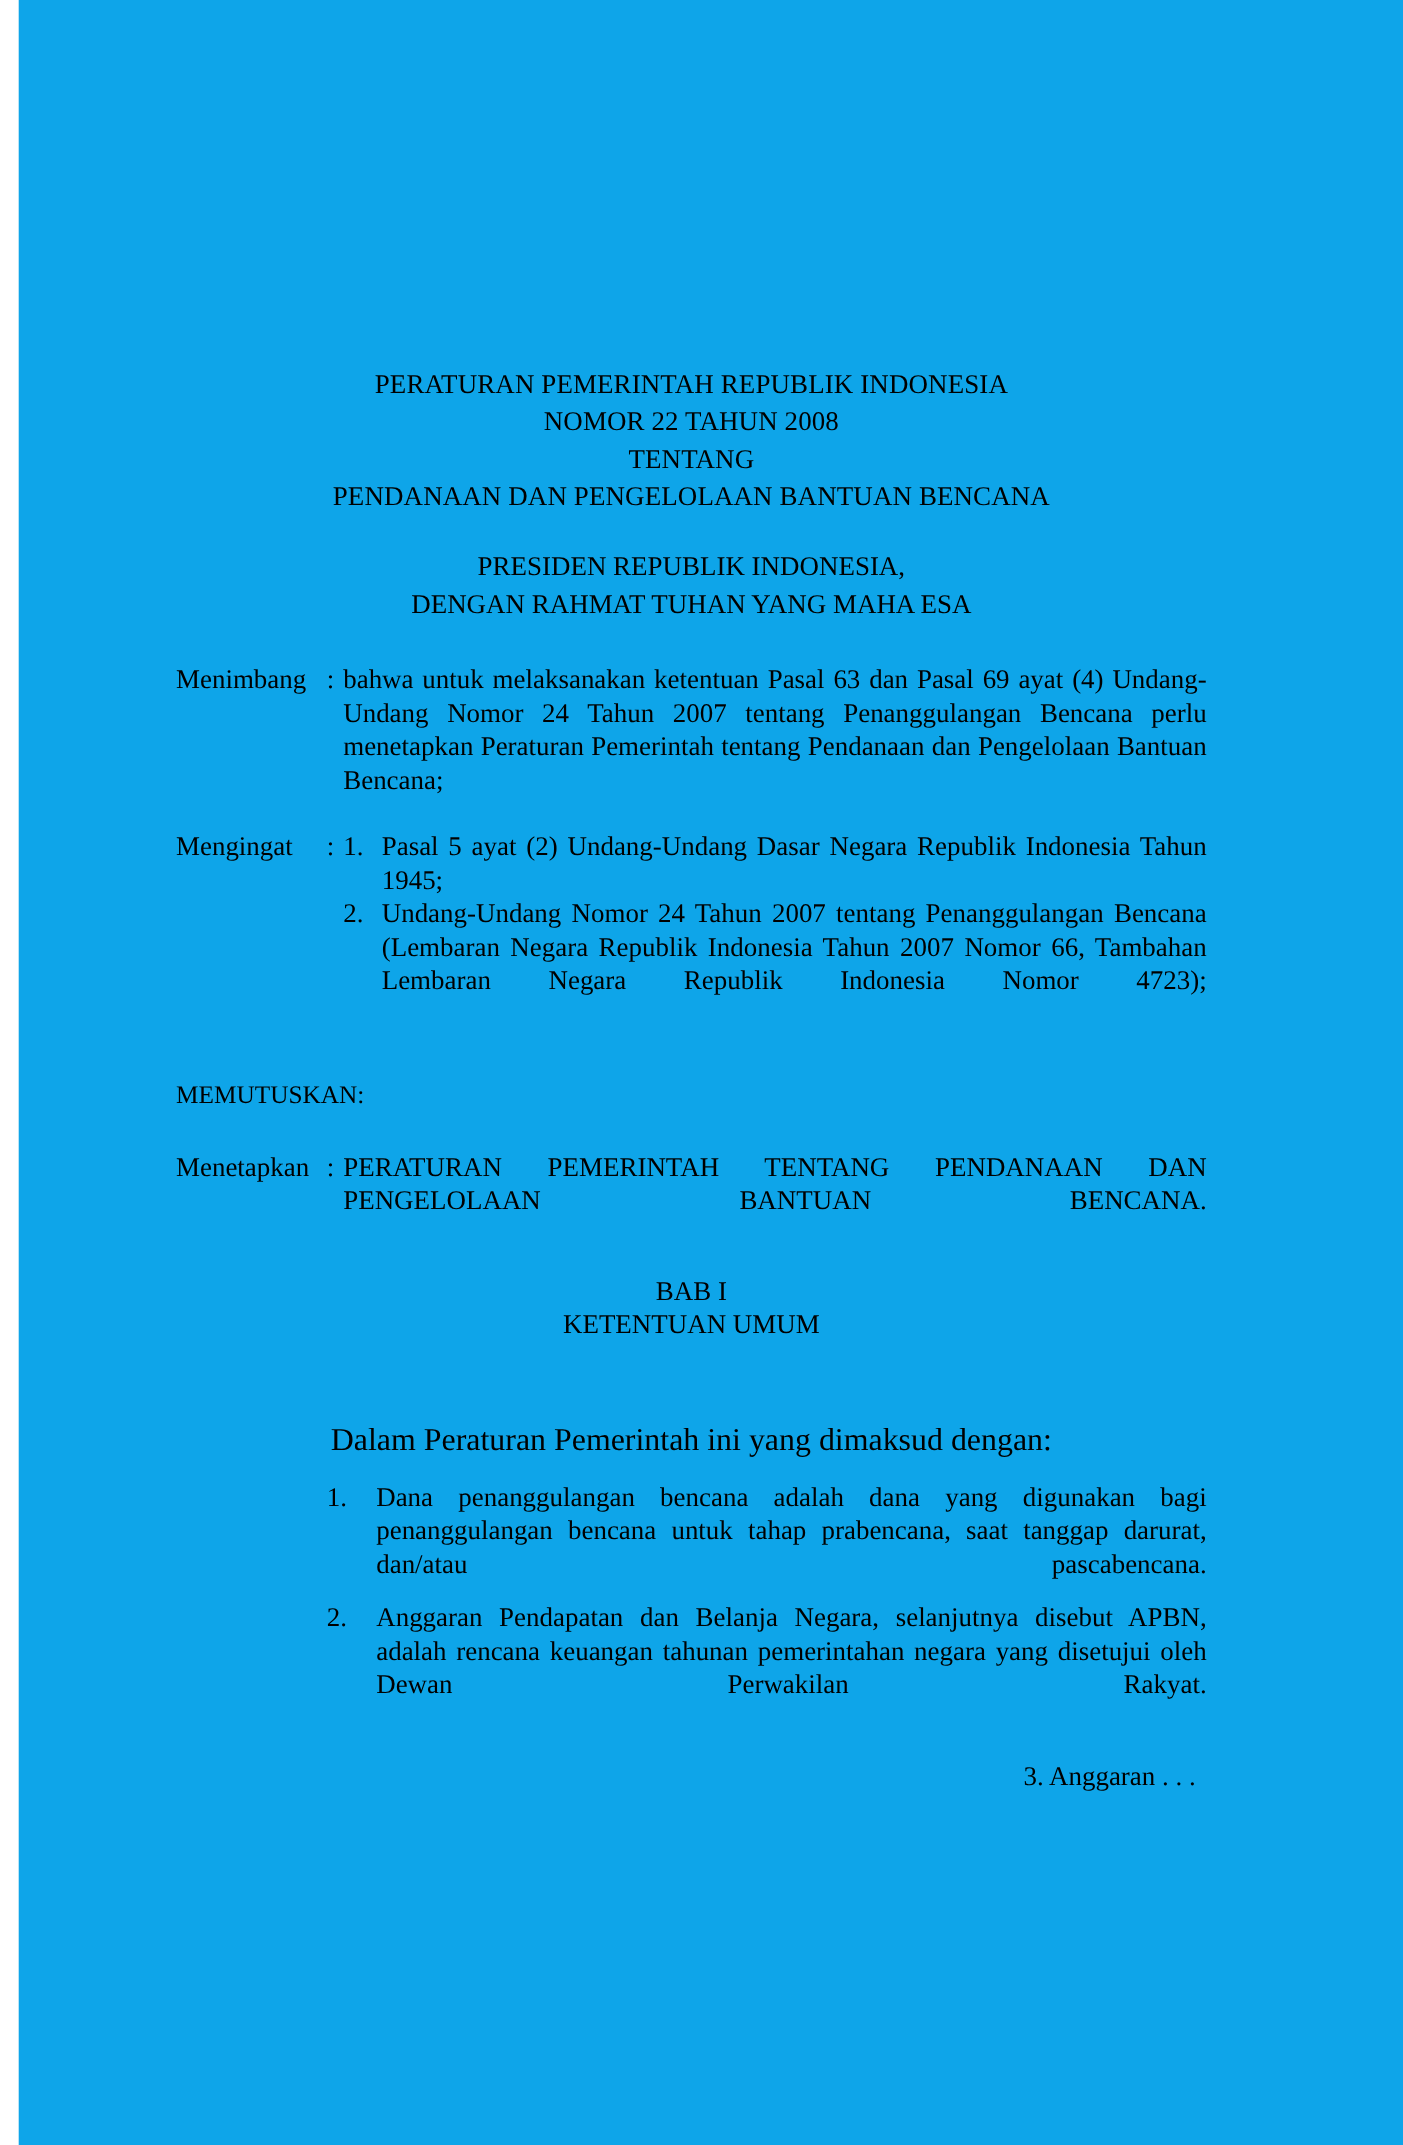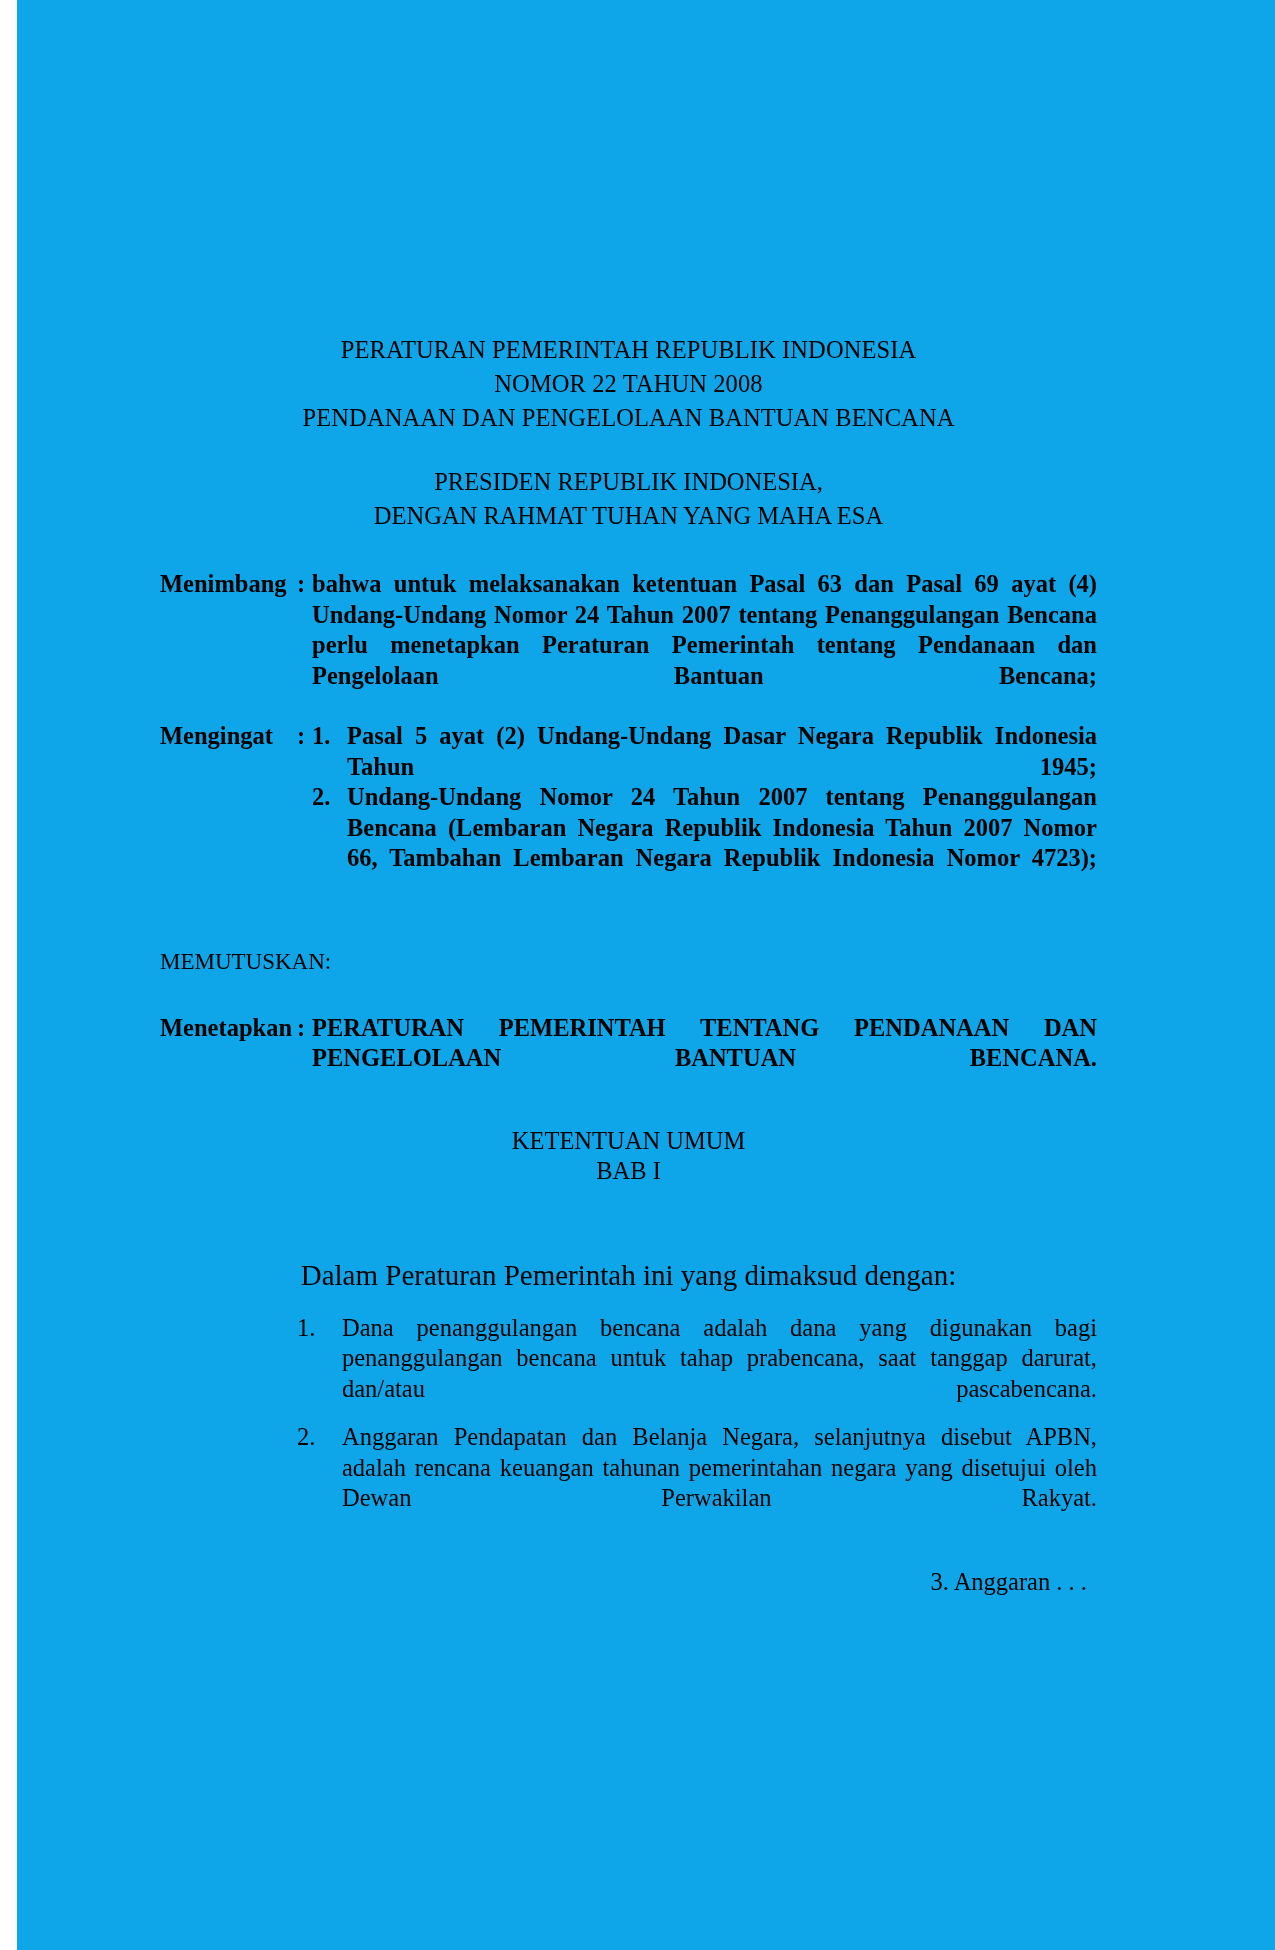--- a/index.html
+++ b/index.html
@@ -41,21 +41,20 @@
     text-align: center;
     white-space: nowrap;
   }
 
   
   .row {
     display: flex;
     align-items: flex-start;
     font-size: 24.5px;
     line-height: 30.5px;
-    font-weight: bold;
   }
   .row-label {
     flex: 0 0 auto;
     width: 137px;
     white-space: nowrap;
     text-align: left;
   }
   .row-colon {
     flex: 0 0 auto;
     width: 15px;
@@ -176,20 +175,21 @@
 </style>
 </head>
 <body>
 
 <div class="page">
   <div class="content">
 
     <div class="title-block">
       <div class="title-line">PERATURAN PEMERINTAH REPUBLIK INDONESIA</div>
       <div class="title-line">NOMOR 22 TAHUN 2008</div>
+      <div class="title-line">TENTANG</div>
       <div class="title-line">PENDANAAN DAN PENGELOLAAN BANTUAN BENCANA</div>
     </div>
 
     <div class="sp-30"></div>
 
     <div class="subtitle-line">PRESIDEN REPUBLIK INDONESIA,</div>
     <div class="subtitle-line">DENGAN RAHMAT TUHAN YANG MAHA ESA</div>
 
     <div class="sp-36"></div>
 
@@ -231,22 +231,22 @@
     <div class="row">
       <div class="row-label">Menetapkan</div>
       <div class="row-colon">:</div>
       <div class="row-body">
         <p class="just-all">PERATURAN PEMERINTAH TENTANG PENDANAAN DAN PENGELOLAAN BANTUAN BENCANA.</p>
       </div>
     </div>
 
     <div class="sp-52"></div>
 
+    <div class="bab-line">BAB I</div>
     <div class="bab-line">KETENTUAN UMUM</div>
-    <div class="bab-line">BAB I</div>
 
     <div class="sp-52"></div>
 
 
     <div class="sp-22"></div>
 
     <div class="intro-line">Dalam Peraturan Pemerintah ini yang dimaksud dengan:</div>
 
     <div class="sp-22"></div>
 

